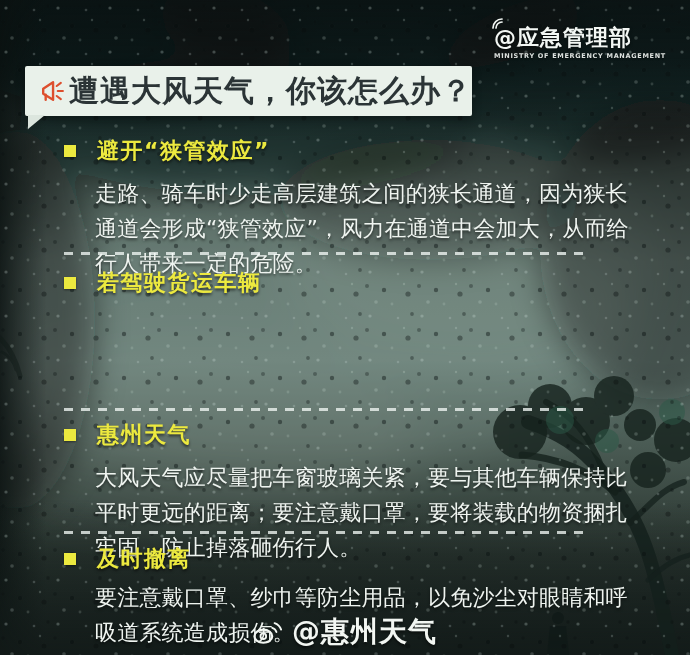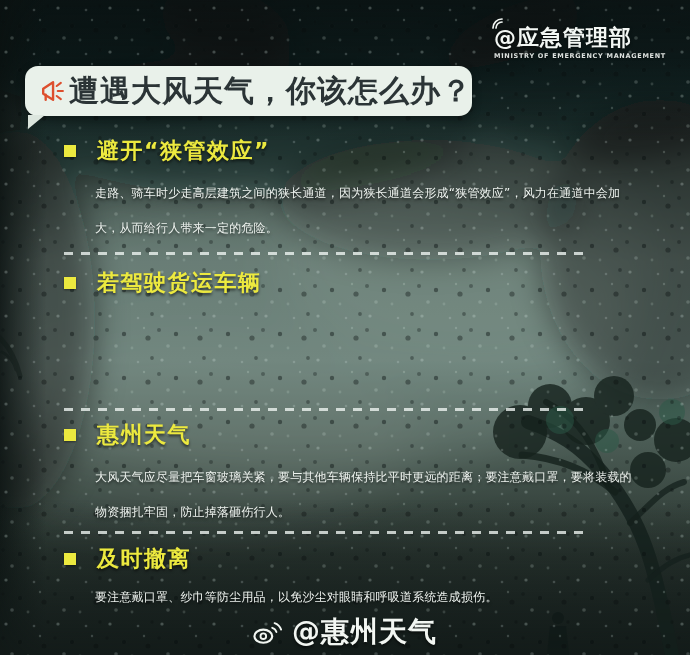--- a/index.html
+++ b/index.html
@@ -18,21 +18,21 @@
   }
   .logo-arcs{position:absolute;top:-9px;left:-3px;}
   .logo-sub{
     font-size:6.5px;font-weight:600;letter-spacing:.7px;margin-top:2px;
     opacity:.9;white-space:nowrap;text-shadow:0 1px 2px rgba(0,0,0,.5);text-align:center;
   }
 
   
   .banner{
     position:absolute;top:66px;left:25px;width:447px;height:50px;
-    background:#e9f1ea;border-radius:13px;box-sizing:border-box;
+    background:#e9f1ea;border-radius:2px;box-sizing:border-box;
     display:flex;align-items:center;gap:4px;padding-left:13px;
     box-shadow:0 3px 9px rgba(0,0,0,.35);
   }
   .banner::after{
     content:"";position:absolute;left:3px;bottom:-13px;width:0;height:0;
     border-top:14px solid #dce6de;border-right:17px solid transparent;
   }
   .banner-title{
     margin:0;font-size:30px;font-weight:800;color:#2b3436;
     letter-spacing:1px;white-space:nowrap;
@@ -40,21 +40,21 @@
 
   
   .tip{position:absolute;left:64px;width:566px;}
   .tip-head{display:flex;align-items:center;gap:21px;}
   .bullet{width:12px;height:12px;background:#ece93f;flex:none;box-shadow:0 1px 2px rgba(0,0,0,.45);}
   .tip-heading{
     margin:0;font-size:22px;font-weight:800;color:#ece93f;
     letter-spacing:1.5px;text-shadow:0 2px 3px rgba(0,0,0,.6);
   }
   .tip-body{
-    margin:10px 0 0 31px;width:548px;font-size:12px;line-height:35px;
+    margin:10px 0 0 31px;width:548px;font-size:22px;line-height:35px;
     color:#eff4f0;letter-spacing:.2px;font-weight:500;
     text-shadow:0 2px 3px rgba(0,0,0,.55);
   }
   #tip-1{top:136px}
   #tip-2{top:268px}
   #tip-3{top:420px}
   #tip-4{top:544px}
   #tip-4 .tip-body{margin-top:6px}
 
   .divider{

